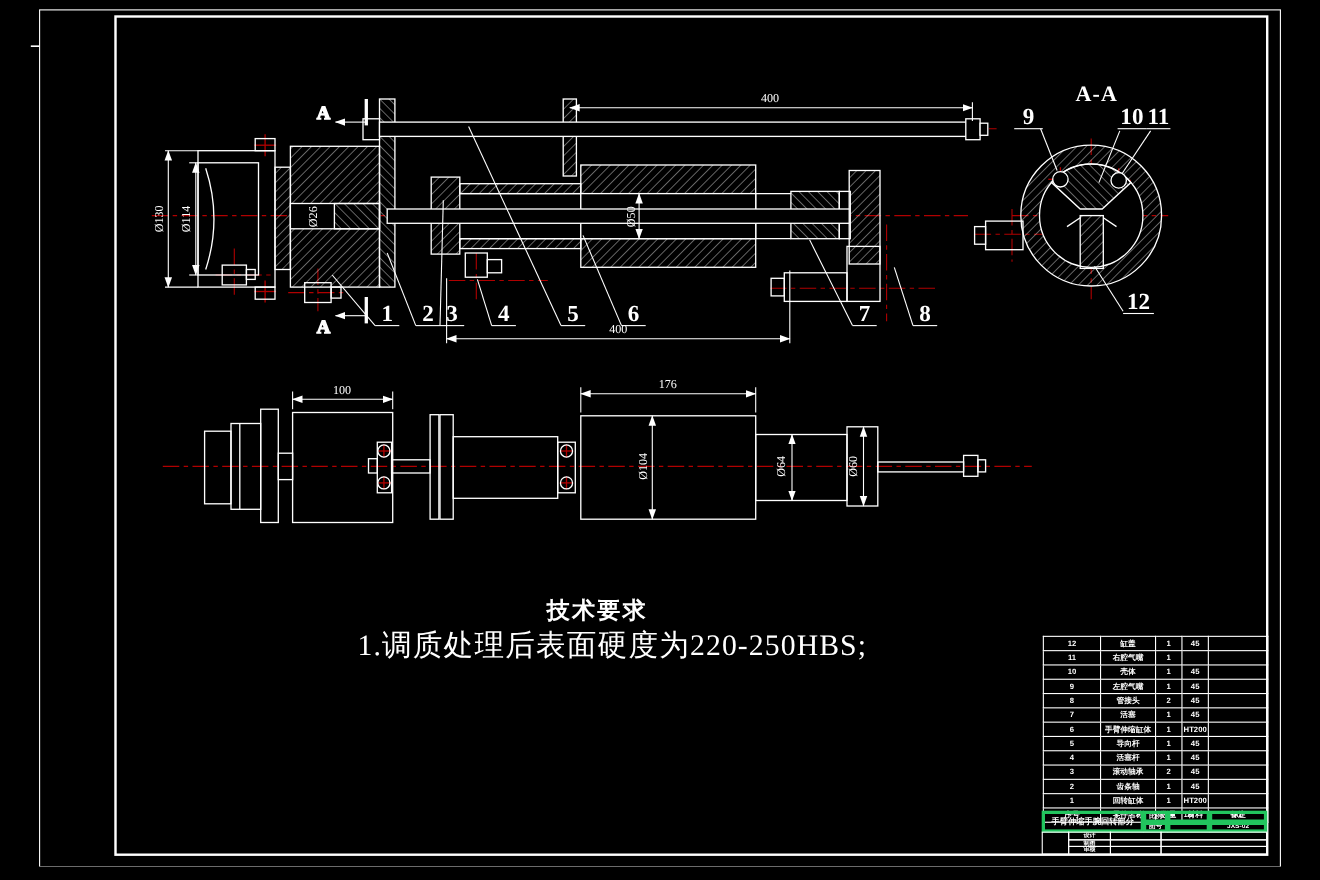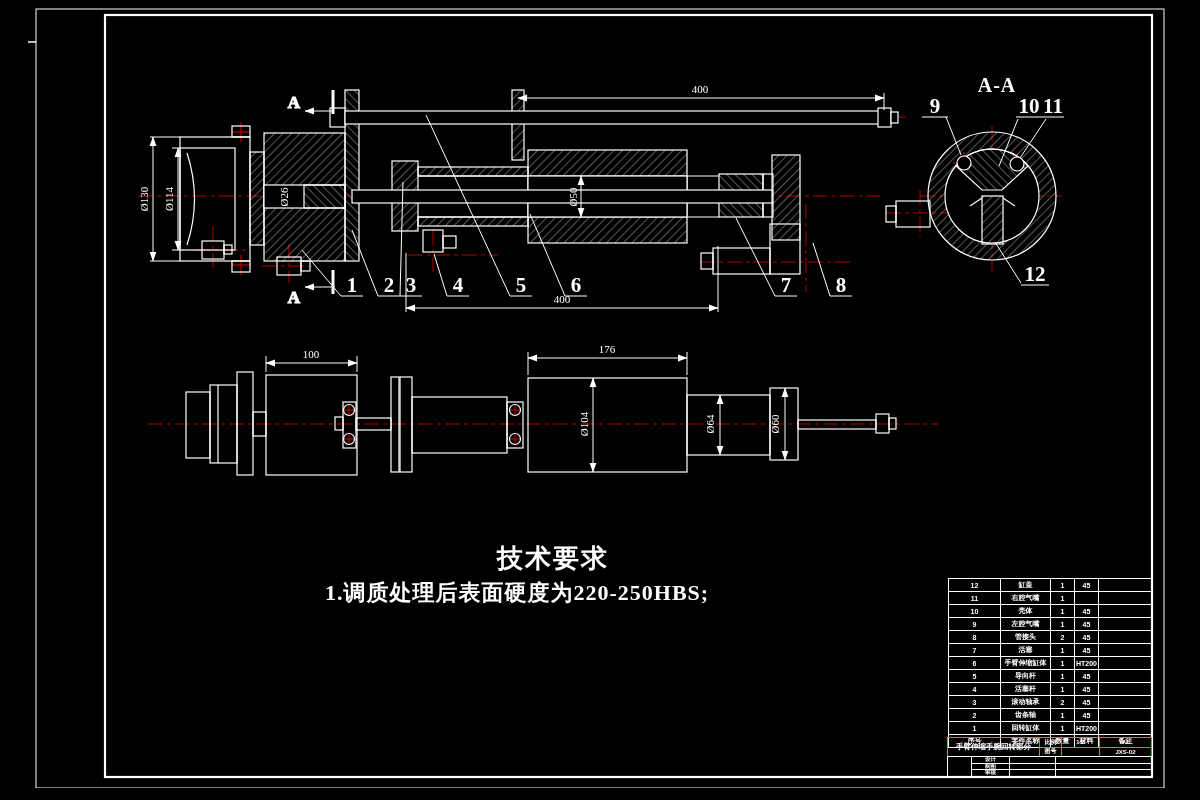--- a/index.html
+++ b/index.html
@@ -6,34 +6,34 @@
   .stage{position:relative;width:1200px;height:788px;background:#000;overflow:hidden;
          font-family:"Liberation Serif",serif;}
   svg{position:absolute;left:0;top:0;}
   .dim-text{fill:#fff;font-family:"Liberation Serif",serif;font-size:11px;text-anchor:middle;}
   .balloon-text{fill:#fff;font-family:"Liberation Serif",serif;font-size:21px;font-weight:bold;text-anchor:middle;}
   .section-text{fill:#fff;font-family:"Liberation Serif",serif;font-size:17px;font-weight:bold;text-anchor:middle;}
   .aa-title{fill:#fff;font-family:"Liberation Serif",serif;font-size:20px;font-weight:bold;text-anchor:middle;letter-spacing:1px;}
 
   
   .techreq{position:absolute;left:325px;top:541px;width:480px;color:#fff;}
-  .techreq .tr-title{font-size:26px;font-weight:bold;padding-left:172px;letter-spacing:2px;}
-  .techreq .tr-item{font-size:22px;font-weight:bold;line-height:34px;white-space:nowrap;letter-spacing:1px;}
+  .techreq .tr-title{font-size:21px;font-weight:bold;padding-left:172px;letter-spacing:2px;}
+  .techreq .tr-item{font-size:27px;font-weight:normal;line-height:34px;white-space:nowrap;letter-spacing:1px;}
 
   
   table.bom{position:absolute;left:948px;top:578px;width:204px;height:160px;border-collapse:collapse;
             table-layout:fixed;color:#fff;text-align:center;
             font-family:"Liberation Sans",sans-serif;font-size:7px;font-weight:bold;}
   table.bom td{border:1px solid #fff;padding:0;overflow:hidden;white-space:nowrap;height:12px;}
 
   
   .tblock{position:absolute;left:948px;top:738px;width:204px;color:#fff;
           font-family:"Liberation Sans",sans-serif;font-weight:bold;}
   .tb-grid{display:grid;grid-template-columns:92px 22px 38px 52px;grid-auto-rows:9.5px;}
-  .tb-grid>div{border:1px solid #22c55e;margin:-1px 0 0 -1px;display:flex;align-items:center;justify-content:center;
+  .tb-grid>div{border:3px solid #22c55e;margin:-1px 0 0 -1px;display:flex;align-items:center;justify-content:center;
                font-size:6px;overflow:hidden;white-space:nowrap;}
   .tb-grid .title-cell{grid-row:1 / span 2;font-size:7.5px;}
   .sign-grid{display:grid;grid-template-columns:24px 38px 46px 96px;grid-auto-rows:6.6px;}
   .sign-grid>div{border:1px solid #fff;margin:-1px 0 0 -1px;display:flex;align-items:center;justify-content:center;
                font-size:5.5px;overflow:hidden;}
   .sign-grid .tall{grid-row:1 / span 3;}
 </style>
 </head>
 <body>
 

